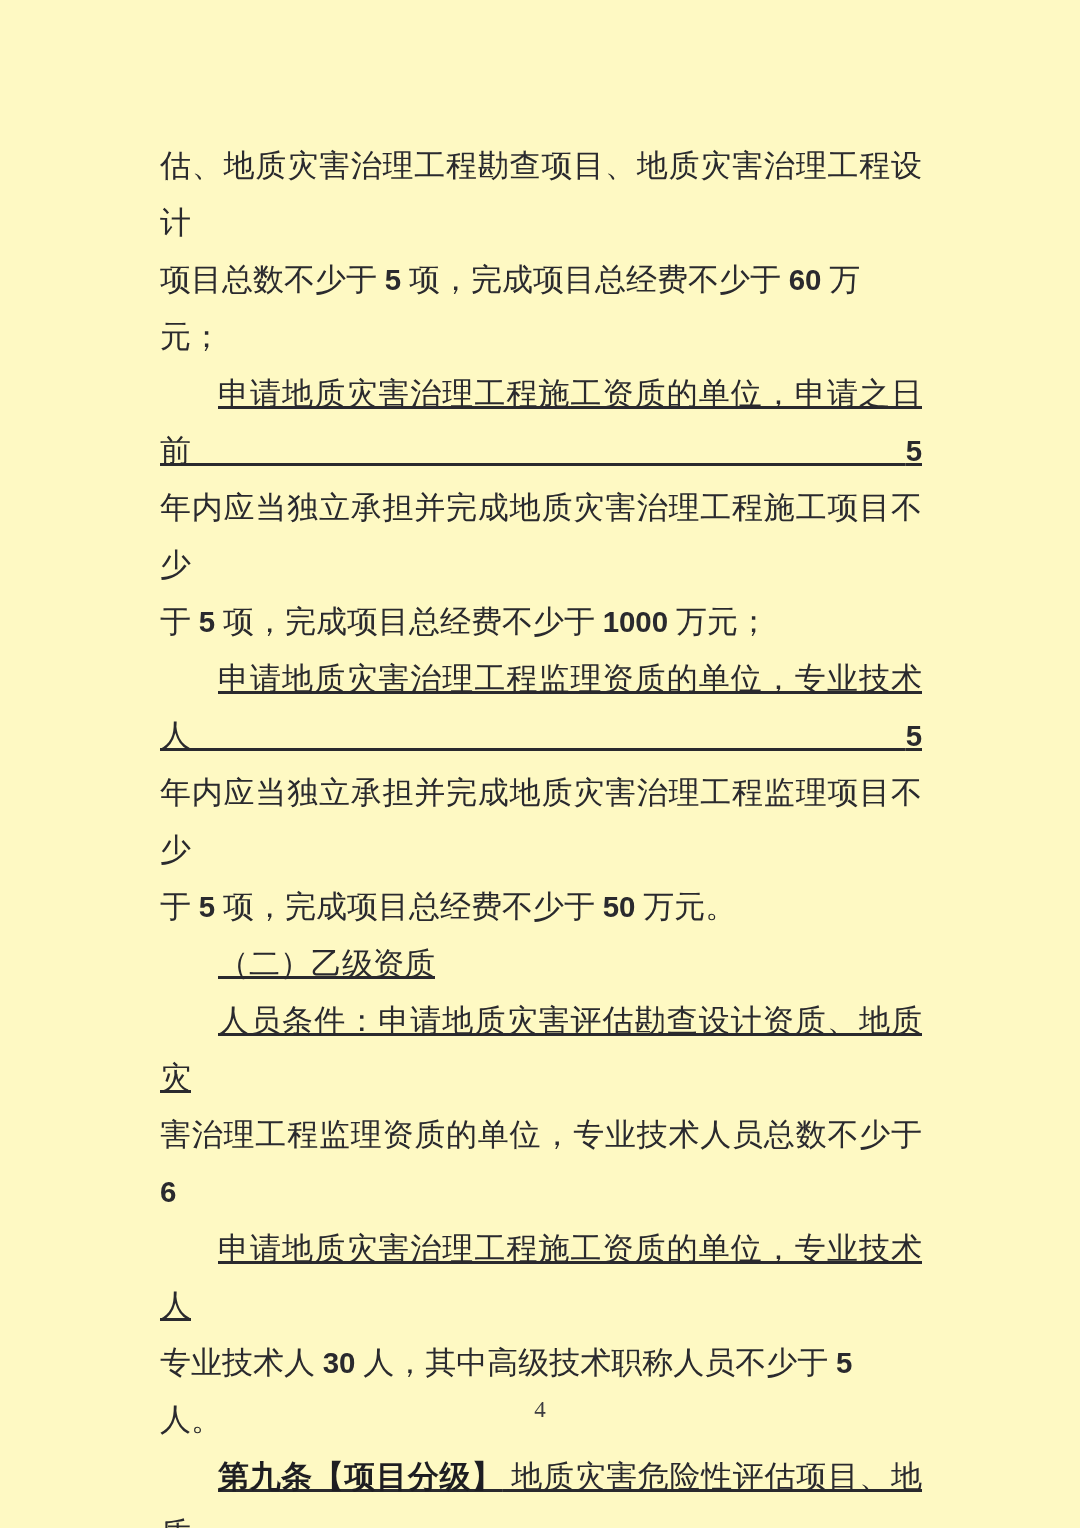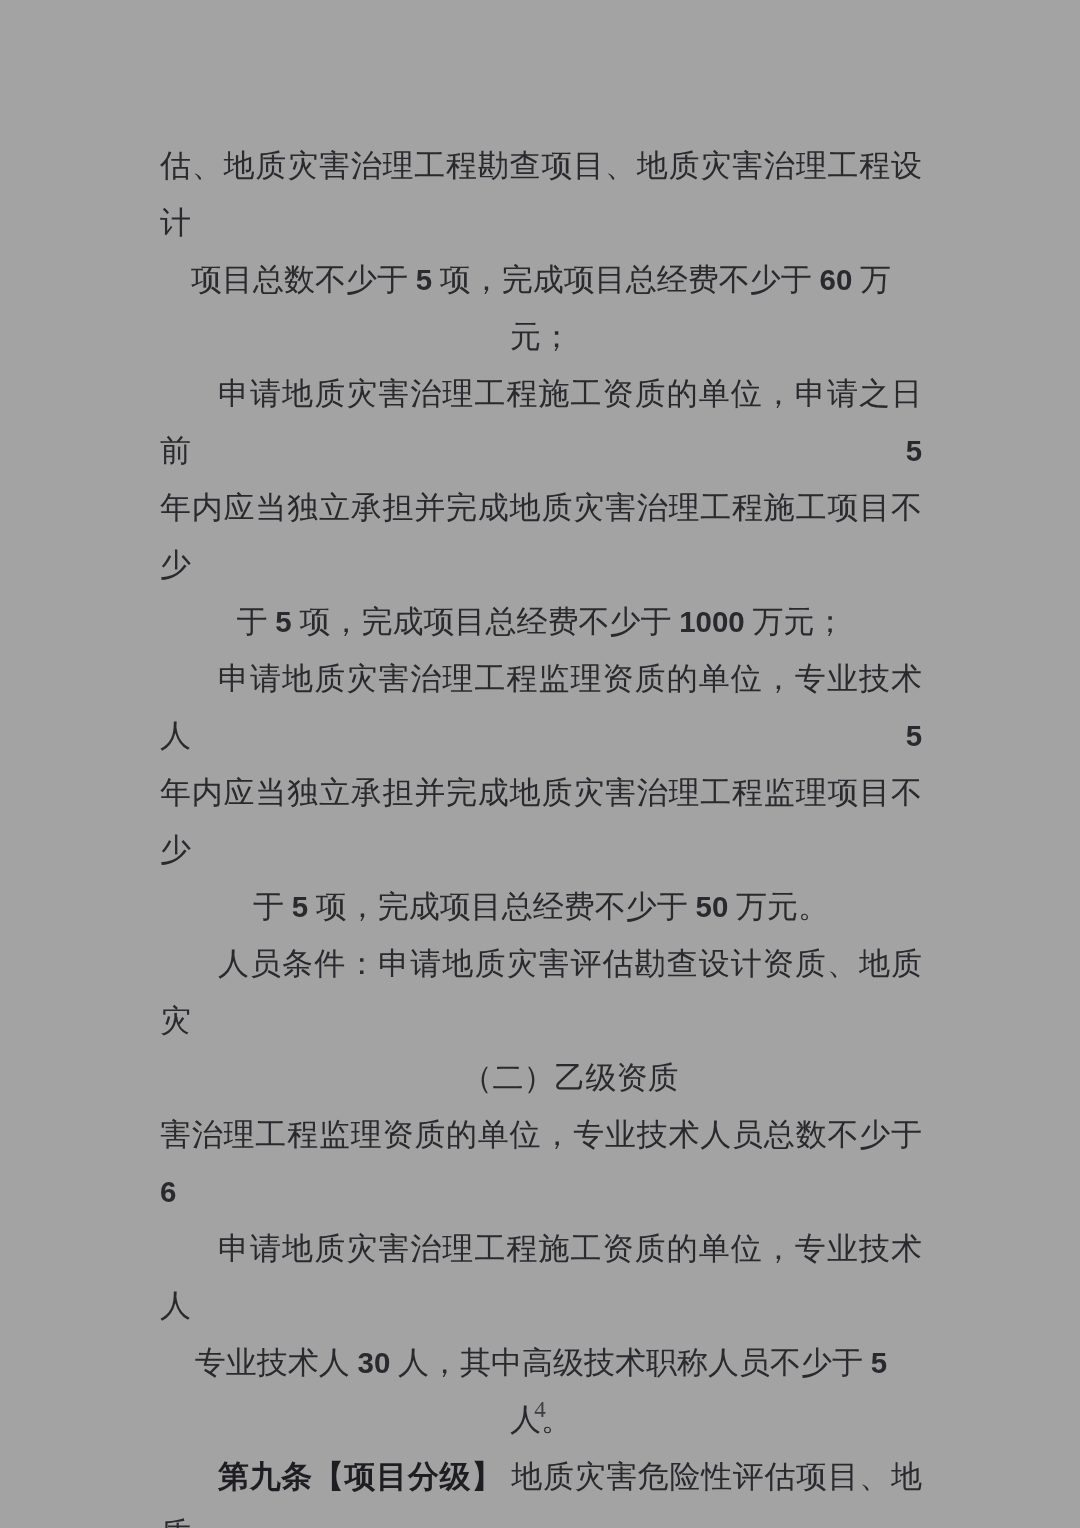--- a/index.html
+++ b/index.html
@@ -4,43 +4,44 @@
 <style>
   html, body {
     margin: 0;
     padding: 0;
     background: #ffffff;
   }
   .page {
     position: relative;
     width: 1080px;
     height: 1528px;
-    background: #a3a3a3;
+    background: #fef9c3;
     overflow: hidden;
     font-family: "Liberation Serif", "DejaVu Serif", serif;
   }
   .textblock {
     position: absolute;
     left: 160px;
     top: 137px;
     width: 762px;
   }
   .line {
     font-size: 31px;
     line-height: 57px;
     color: #2a2a2e;
-    text-align: center;
+    text-align: left;
     white-space: pre-wrap;
   }
   .line.fill {
     text-align: justify;
     text-align-last: justify;
   }
   .line.indent {
     text-indent: 58px;
+    text-decoration: underline;
   }
   .run.bold {
     font-weight: 700;
     color: #1e1e22;
   }
   .run.num {
     font-family: "Liberation Sans", "DejaVu Sans", sans-serif;
     font-weight: 600;
     font-size: 0.95em;
   }
@@ -62,21 +63,21 @@
 <div class="page">
   <div class="textblock">
       <div class="line fill"><span class="run">估、地质灾害治理工程勘查项目、地质灾害治理工程设计</span></div>
       <div class="line"><span class="run">项目总数不少于 </span><span class="run num">5</span><span class="run"> 项，完成项目总经费不少于 </span><span class="run num">60</span><span class="run"> 万元；</span></div>
       <div class="line indent fill"><span class="run">申请地质灾害治理工程施工资质的单位，申请之日前 </span><span class="run num">5</span></div>
       <div class="line fill"><span class="run">年内应当独立承担并完成地质灾害治理工程施工项目不少</span></div>
       <div class="line"><span class="run">于 </span><span class="run num">5</span><span class="run"> 项，完成项目总经费不少于 </span><span class="run num">1000</span><span class="run"> 万元；</span></div>
       <div class="line indent fill"><span class="run">申请地质灾害治理工程监理资质的单位，专业技术人 </span><span class="run num">5</span></div>
       <div class="line fill"><span class="run">年内应当独立承担并完成地质灾害治理工程监理项目不少</span></div>
       <div class="line"><span class="run">于 </span><span class="run num">5</span><span class="run"> 项，完成项目总经费不少于 </span><span class="run num">50</span><span class="run"> 万元。</span></div>
+      <div class="line indent"><span class="run">（二）乙级资质</span></div>
       <div class="line indent fill"><span class="run">人员条件：申请地质灾害评估勘查设计资质、地质灾</span></div>
-      <div class="line indent"><span class="run">（二）乙级资质</span></div>
       <div class="line fill"><span class="run">害治理工程监理资质的单位，专业技术人员总数不少于 </span><span class="run num">6</span></div>
       <div class="line indent fill"><span class="run">申请地质灾害治理工程施工资质的单位，专业技术人</span></div>
       <div class="line"><span class="run">专业技术人 </span><span class="run num">30</span><span class="run"> 人，其中高级技术职称人员不少于 </span><span class="run num">5</span><span class="run"> 人。</span></div>
       <div class="line indent fill"><span class="run bold">第九条【项目分级】</span><span class="run"> 地质灾害危险性评估项目、地质</span></div>
     </div>
   <div class="pagenum">4</div>
 </div>
 
 </body></html>

